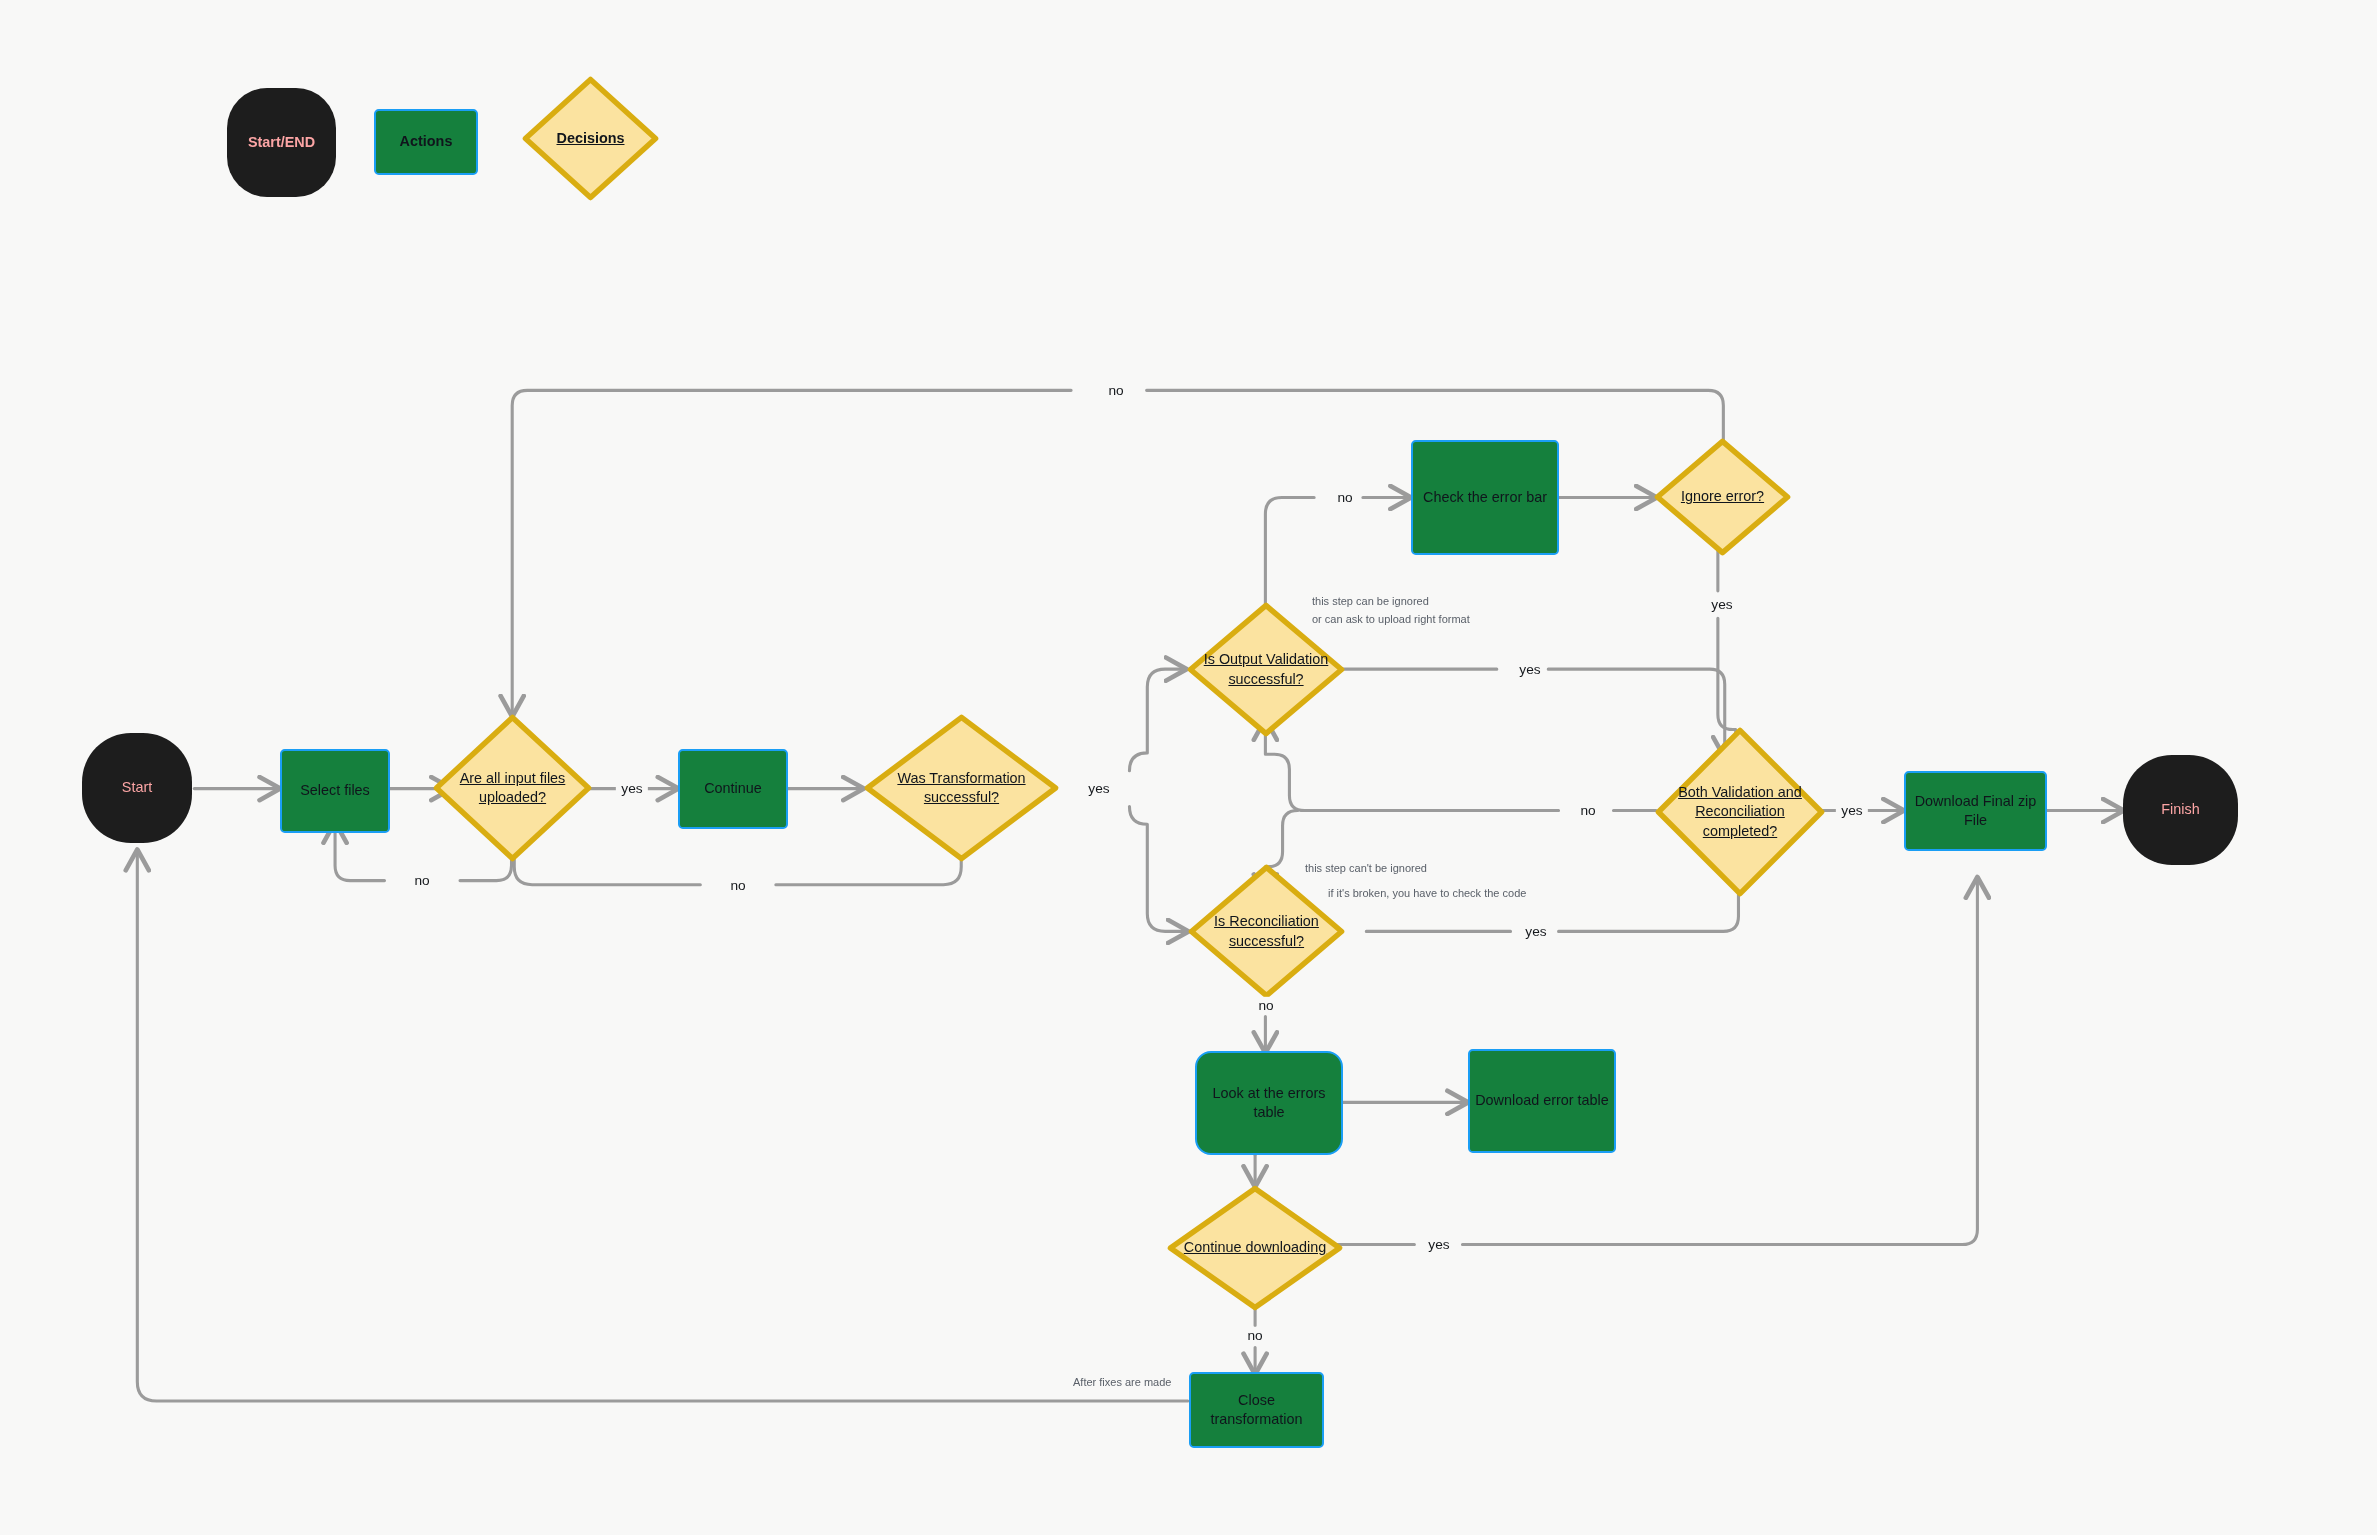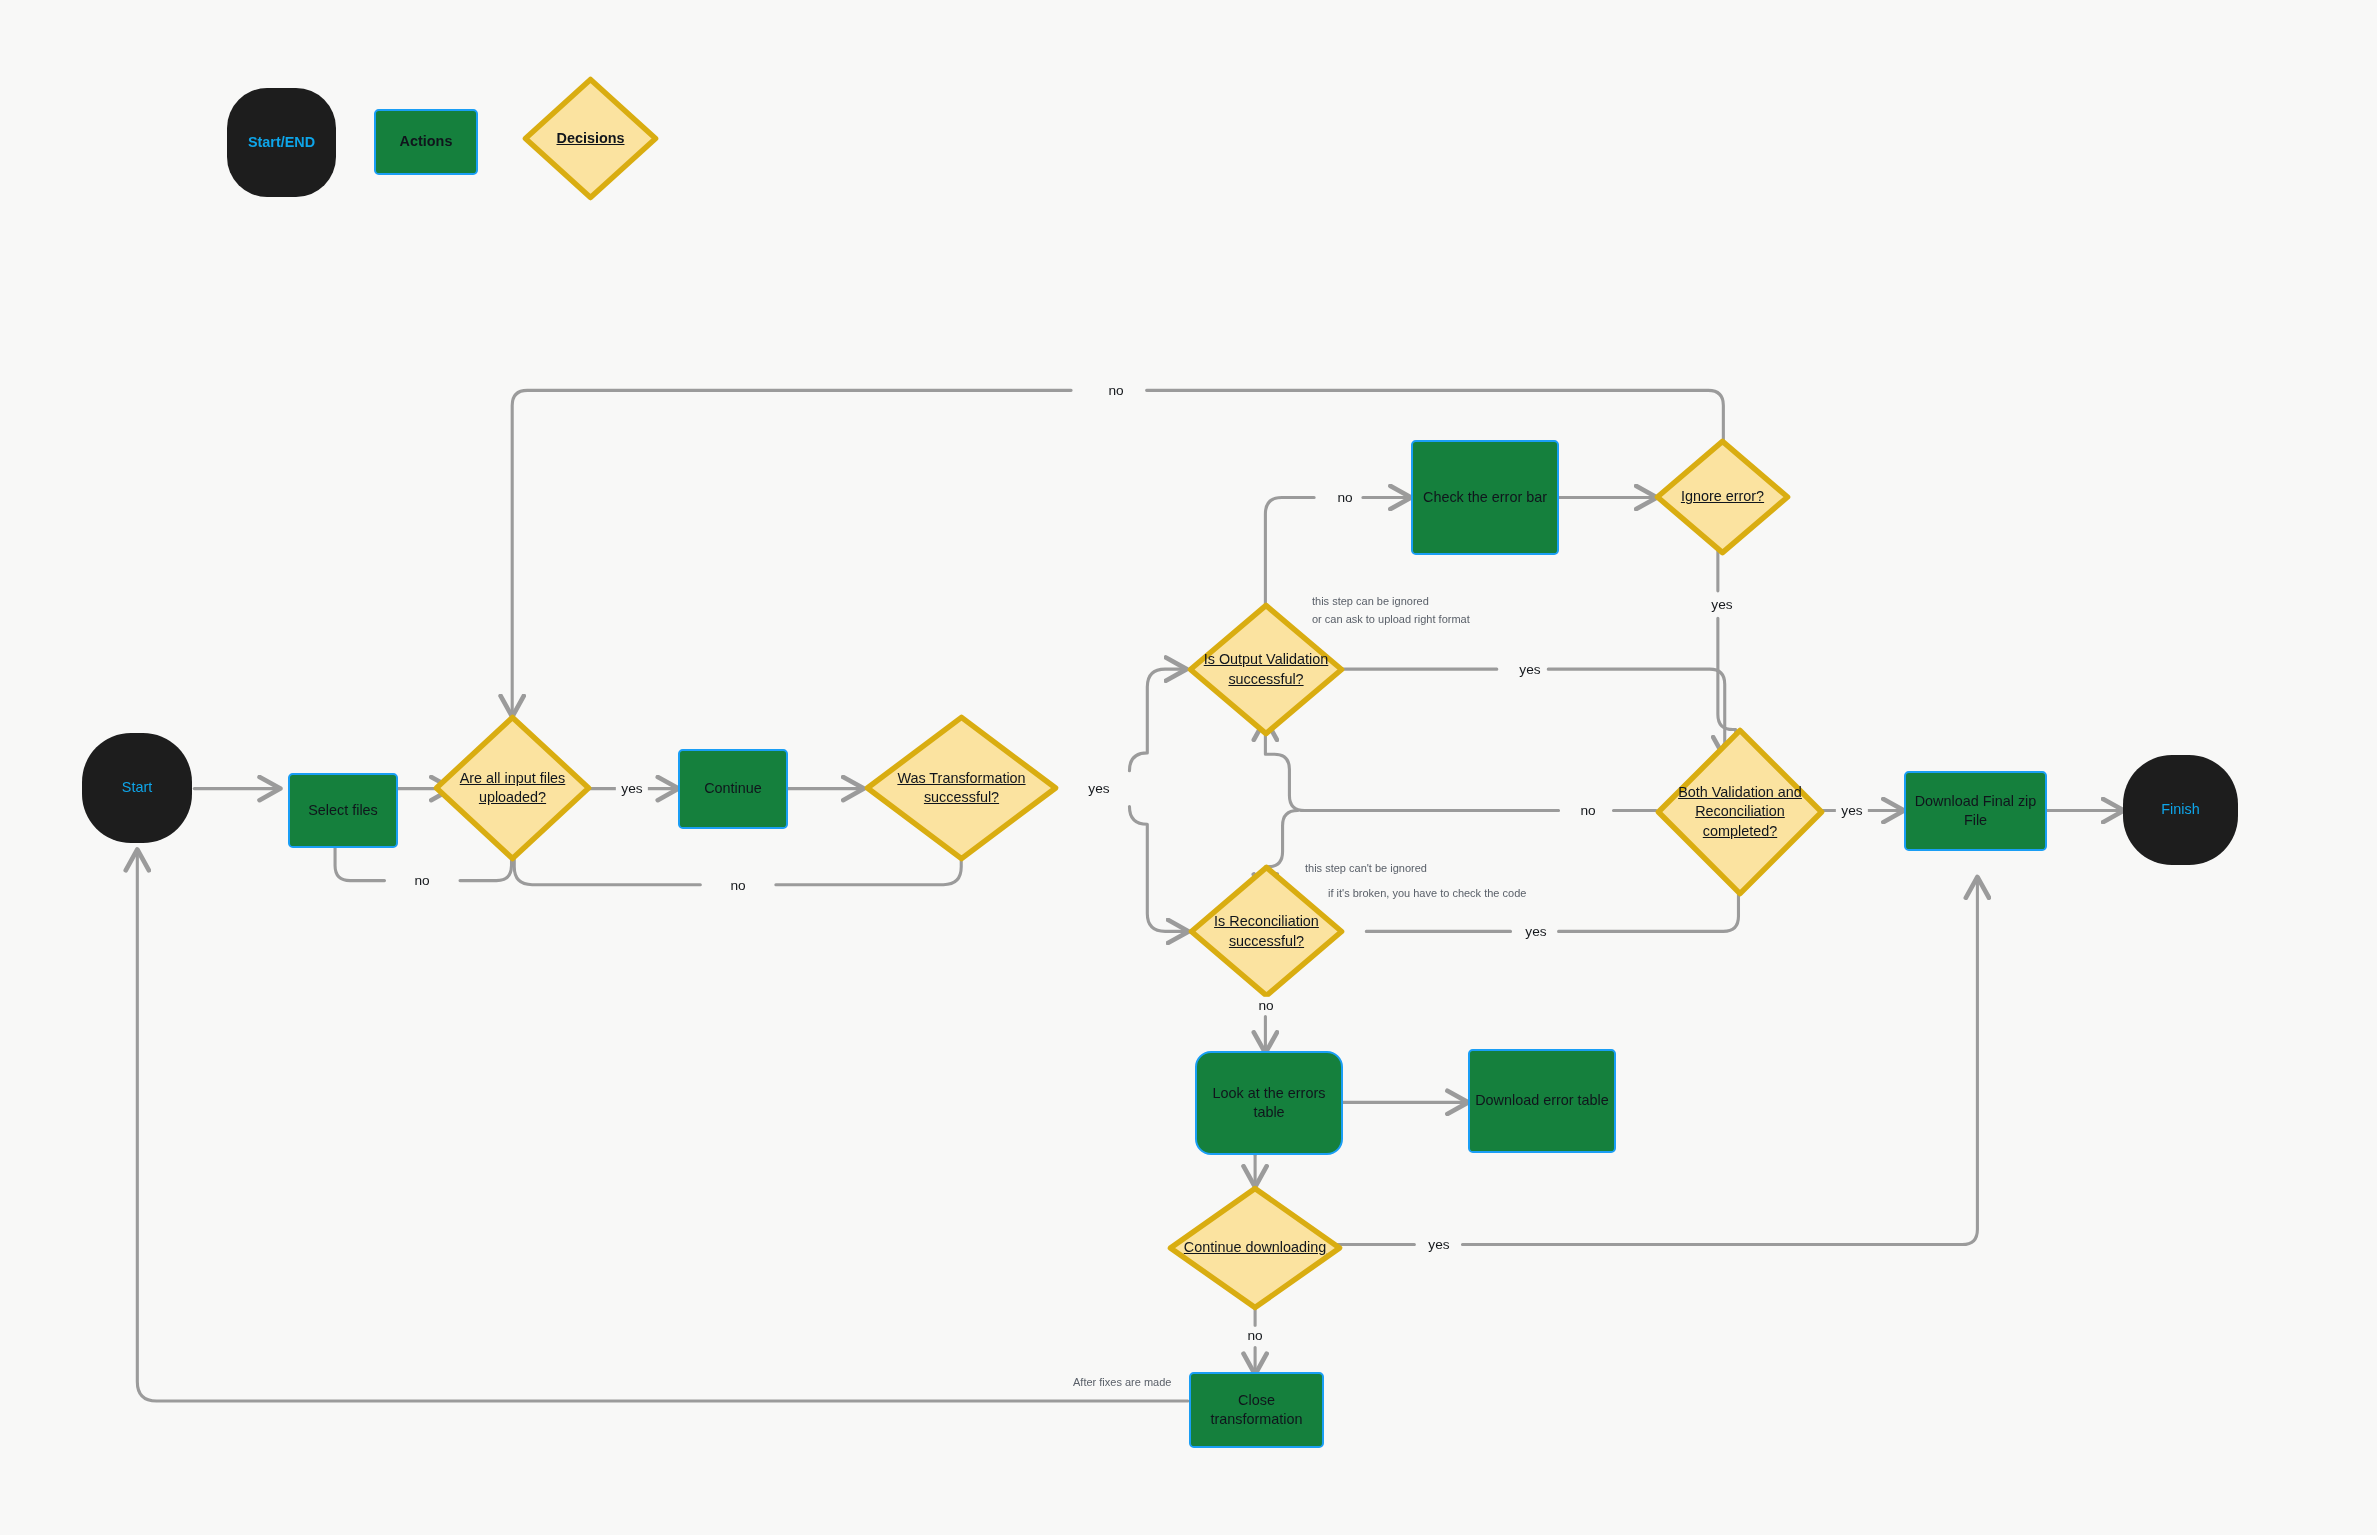--- a/index.html
+++ b/index.html
@@ -31,21 +31,21 @@
     box-sizing: border-box;
     display: flex;
     align-items: center;
     justify-content: center;
     text-align: center;
     line-height: 1.32;
   }
   .node-terminal {
     background: #1d1d1d;
     border-radius: 49px;
-    color: #0ea5e9;
+    color: #fca5a5;
     font-size: 14.4px;
     font-weight: 400;
   }
   .node-action {
     background: #15803d;
     border: 2.7px solid #1a9ef5;
     border-radius: 4.8px;
     color: #10151c;
     font-size: 14.4px;
   }
@@ -159,21 +159,21 @@
     <svg class="diamond" viewBox="0 0 200 182" preserveAspectRatio="none">
       <polygon points="100,5 195,91 100,177 5,91" fill="#fbe3a0" stroke="#d9ad11" stroke-width="8" stroke-linejoin="round"></polygon>
     </svg>
     <span class="dlabel node-legend-label">Decisions</span>
   </div>
 
   <div class="node node-terminal" style="left:82px; top:733px; width:110px; height:110px;">
     <span>Start</span>
   </div>
 
-  <div class="node node-action" style="left:288px; top:749px; width:110px; height:75px;margin-top:24px;">
+  <div class="node node-action" style="left:280px; top:749px; width:110px; height:84px;">
     <span>Select files</span>
   </div>
 
   <div class="node node-decision" style="left:433px; top:714px; width:159px; height:148px;">
     <svg class="diamond" viewBox="0 0 232 216" preserveAspectRatio="none">
       <polygon points="116,5 227,108 116,211 5,108" fill="#fbe3a0" stroke="#d9ad11" stroke-width="8" stroke-linejoin="round"></polygon>
     </svg>
     <span class="dlabel">Are all input files uploaded?</span>
   </div>
 

